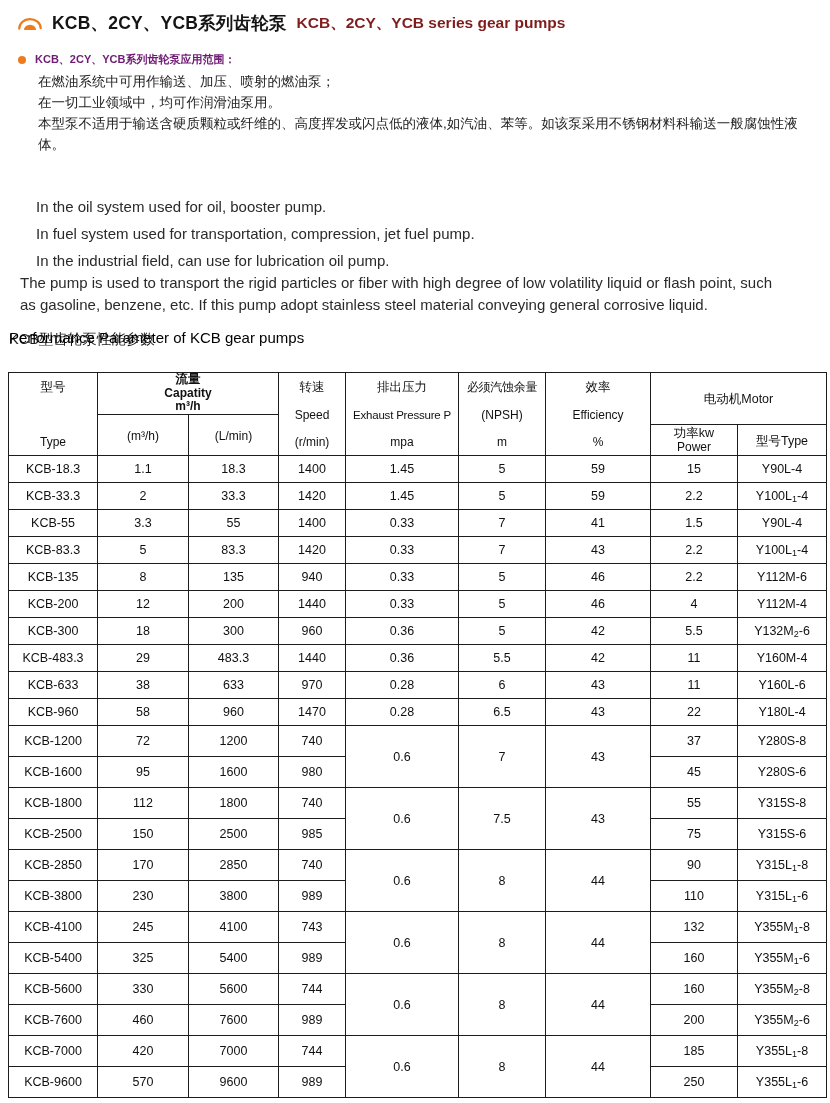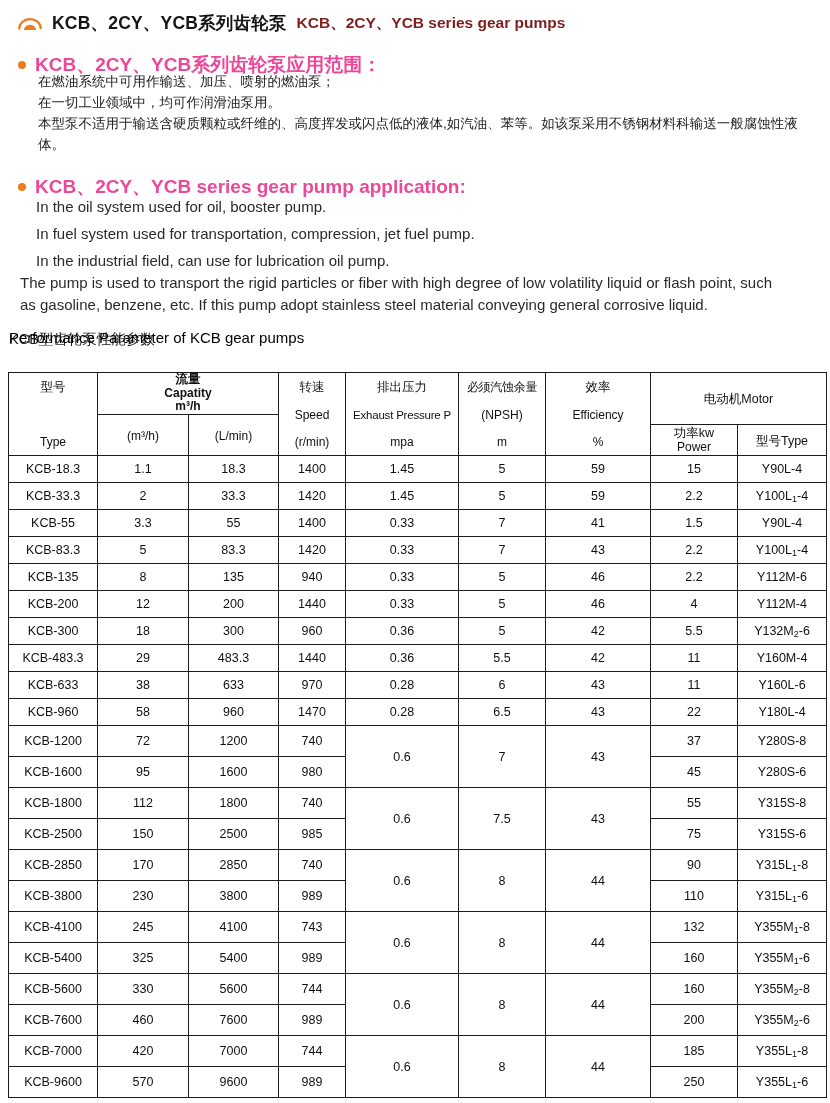--- a/index.html
+++ b/index.html
@@ -15,21 +15,21 @@
   .doc-title { position:absolute; top:11px; left:16px; display:flex; align-items:center; gap:8px; }
   .brand-icon { width:28px; height:19px; flex:0 0 auto; }
   .title-zh { font-size:17.5px; font-weight:700; color:#141414; letter-spacing:.2px; }
   .title-en { font-size:15.5px; font-weight:700; color:#7f1d1d; margin-left:2px; }
 
   
   .section-heading { position:absolute; left:18px; display:flex; align-items:center; gap:9px; }
   .section-heading.h-zh { top:52px; }
   .section-heading.h-en { top:174px; }
   .bullet { width:8px; height:8px; border-radius:50%; flex:0 0 auto; }
-  .heading-text { font-size:19px; font-weight:700; color:#ec4899; }
+  .heading-text { font-size:11px; font-weight:700; color:#701a75; }
 
   
   .zh-body { position:absolute; left:38px; top:71px; width:780px; font-size:13.5px; color:#222; }
   .zh-body p { line-height:21px; }
 
   
   .en-lines { position:absolute; left:36px; top:197px; width:770px; font-size:15px; color:#2a2a2a; }
   .en-lines p { line-height:20px; margin-bottom:7px; }
   .en-para { position:absolute; left:20px; top:272px; width:772px; font-size:15px; color:#2a2a2a; line-height:22px; }
 
@@ -77,24 +77,20 @@
   <div class="section-heading h-zh">
     <span class="bullet" style="background: rgb(237, 124, 31);"></span>
     <span class="heading-text">KCB、2CY、YCB系列齿轮泵应用范围：</span>
   </div>
   <div class="zh-body">
     <p>在燃油系统中可用作输送、加压、喷射的燃油泵；</p>
     <p>在一切工业领域中，均可作润滑油泵用。</p>
     <p>本型泵不适用于输送含硬质颗粒或纤维的、高度挥发或闪点低的液体,如汽油、苯等。如该泵采用不锈钢材料科输送一般腐蚀性液体。</p>
   </div>
 
-  <div class="section-heading h-en">
-    <span class="bullet" style="background: rgb(237, 124, 31);"></span>
-    <span class="heading-text">KCB、2CY、YCB series gear pump application:</span>
-  </div>
   <div class="en-lines">
     <p>In the oil system used for oil, booster pump.</p>
     <p>In fuel system used for transportation, compression, jet fuel pump.</p>
     <p>In the industrial field, can use for lubrication oil pump.</p>
   </div>
   <p class="en-para">The pump is used to transport the rigid particles or fiber with high degree of low volatility liquid or flash point, such as gasoline, benzene, etc. If this pump adopt stainless steel material conveying general corrosive liquid.</p>
 
   <div class="cap-zh">KCB型齿轮泵性能参数</div>
   <div class="cap-en">Performance Parameter of KCB gear pumps</div>
 

